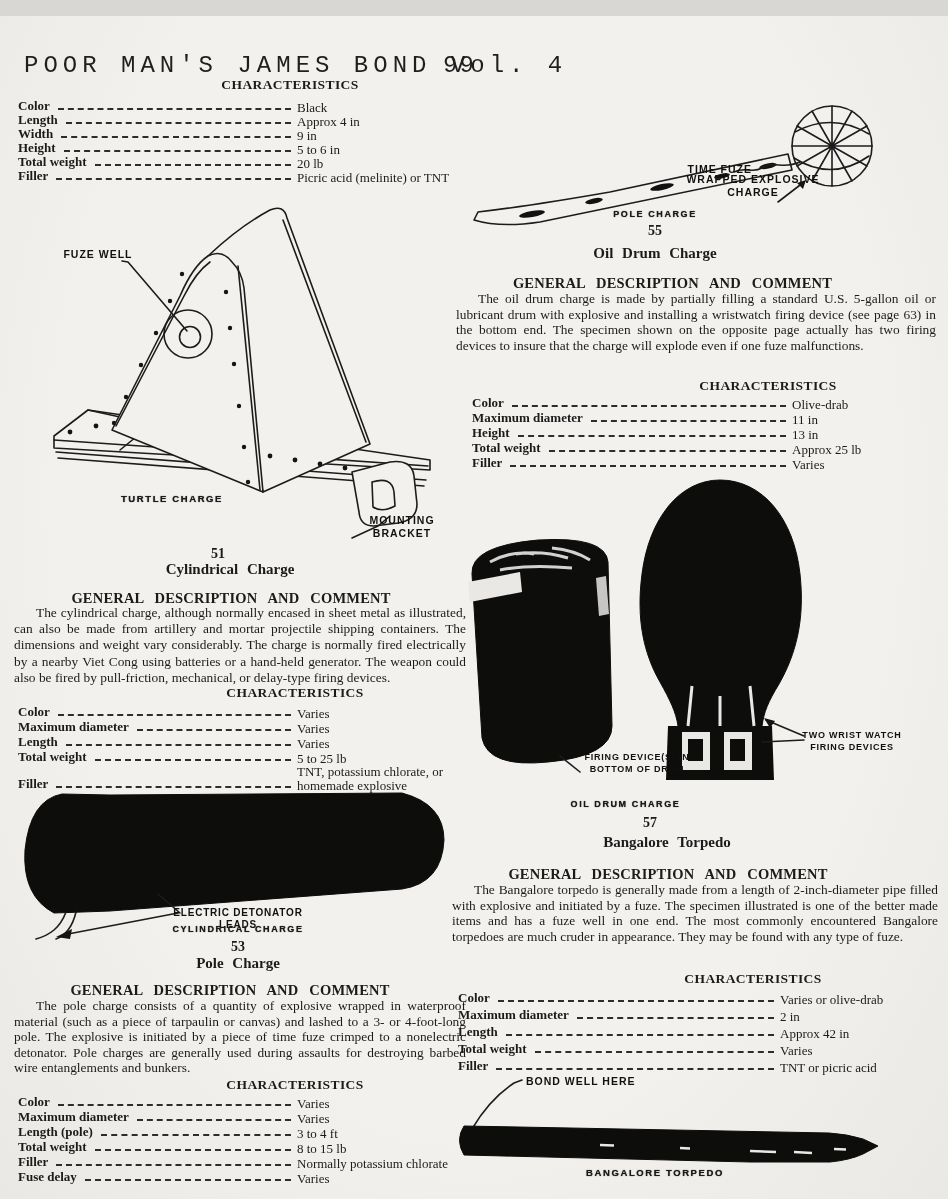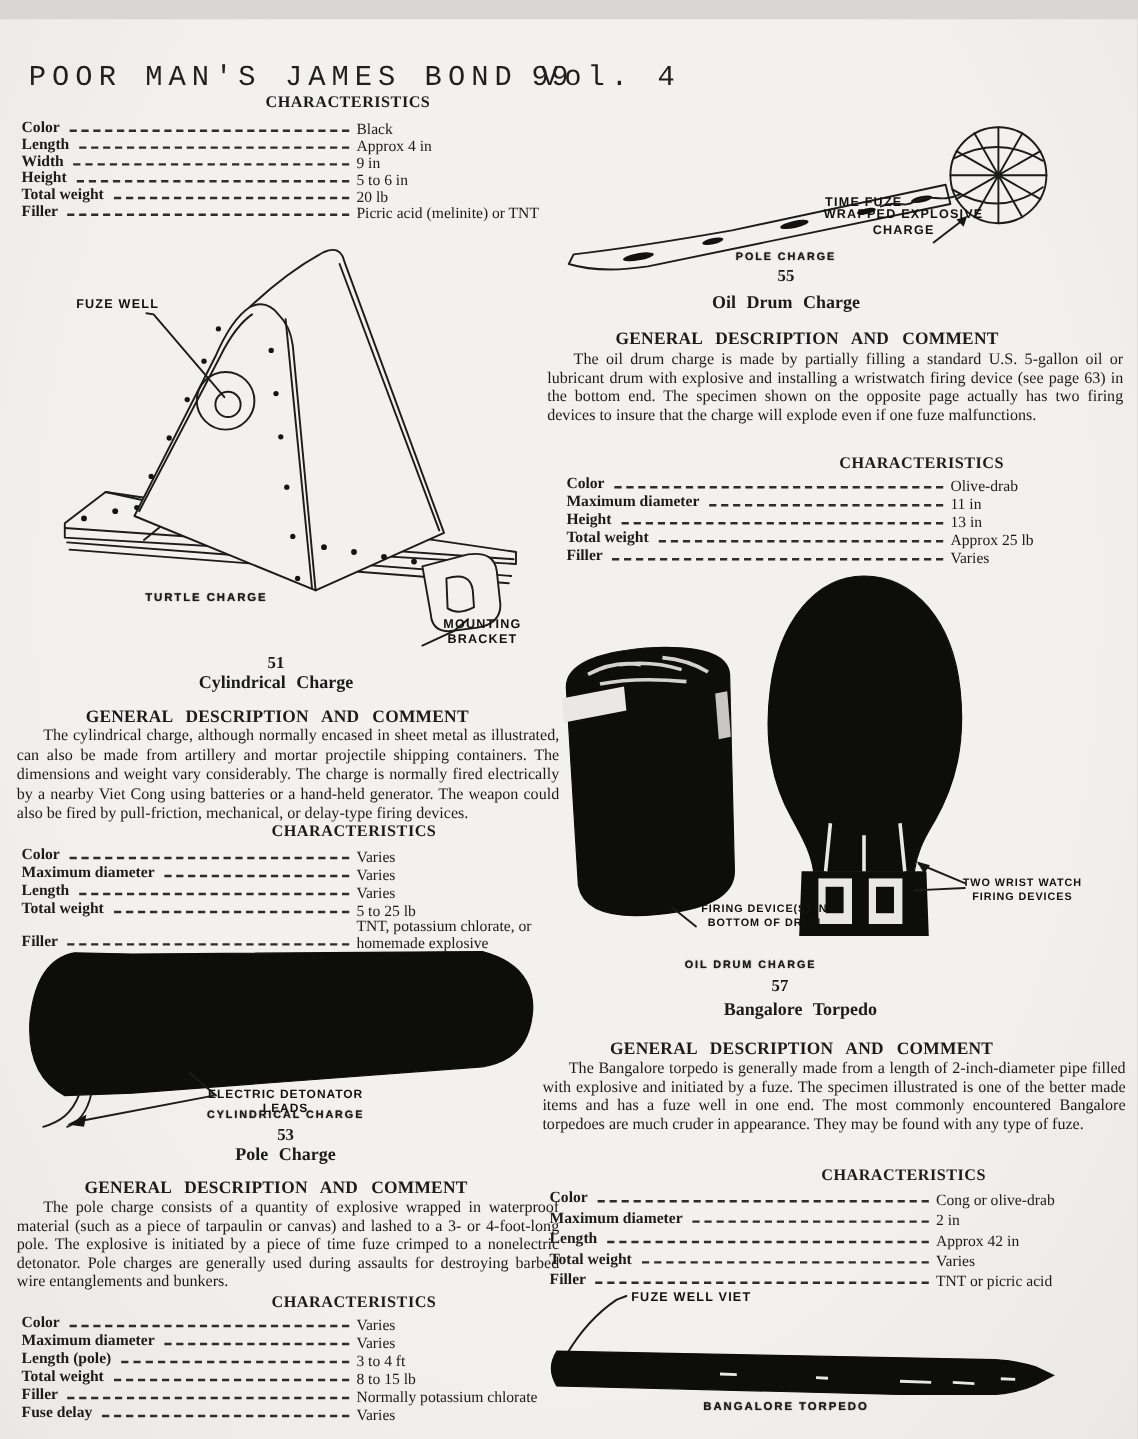--- a/index.html
+++ b/index.html
@@ -119,21 +119,21 @@
         <circle cx="66" cy="222" r="2.4"></circle>
     </g>
 
     <path class="ink paper" d="M 322 268 L 360 258 Q 382 255 384 272 L 387 300 Q 387 316 368 319 L 344 322 Q 330 322 329 308 Z"></path>
     <path class="ink" d="M 342 278 Q 362 272 364 288 L 365 302 Q 352 309 343 303 Z"></path>
     <path class="ink" d="M 322 334 L 348 322 L 360 312" stroke-width="1.4"></path>
   </svg>
   <div class="abs fig-label" style="left:58px;top:232px;width:80px;text-align:center;">FUZE WELL</div>
   <div class="abs distress" style="left:112px;top:477px;width:120px;">TURTLE CHARGE</div>
   <div class="abs fig-label" style="left:348px;top:498px;width:108px;">MOUNTING BRACKET</div>
-  <div class="abs fig-num" style="left:180px;top:530px;width:100px;">51</div>
+  <div class="abs fig-num" style="left:168px;top:530px;width:100px;">51</div>
   <div class="abs fig-caption" style="left:130px;top:545px;width:200px;">Cylindrical Charge</div>
 
   <div class="abs sec-head" style="left:5px;top:574px;width:452px;">GENERAL DESCRIPTION AND COMMENT</div>
   <div class="abs body-text" style="left:14px;top:589px;width:452px;">The cylindrical charge, although normally encased in sheet metal as illustrated, can also be made from artillery and mortar projectile shipping containers. The dimensions and weight vary considerably. The charge is normally fired electrically by a nearby Viet Cong using batteries or a hand-held generator. The weapon could also be fired by pull-friction, mechanical, or delay-type firing devices.</div>
 
   <div class="abs char-title" style="left:180px;top:669px;width:230px;">CHARACTERISTICS</div>
   <div class="ctable rh15 w163" style="left:18px;top:689px;width:442px;">
     <div class="crow">
         <span class="cl">Color</span>
         <span class="ld"></span>
@@ -296,21 +296,21 @@
   <div class="abs fig-caption" style="left:562px;top:818px;width:210px;">Bangalore Torpedo</div>
 
   <div class="abs sec-head" style="left:435px;top:850px;width:466px;">GENERAL DESCRIPTION AND COMMENT</div>
   <div class="abs body-text" style="left:452px;top:866px;width:486px;line-height:15.6px;">The Bangalore torpedo is generally made from a length of 2-inch-diameter pipe filled with explosive and initiated by a fuze. The specimen illustrated is one of the better made items and has a fuze well in one end. The most commonly encountered Bangalore torpedoes are much cruder in appearance. They may be found with any type of fuze.</div>
 
   <div class="abs char-title" style="left:638px;top:955px;width:230px;">CHARACTERISTICS</div>
   <div class="ctable rh17 w158" style="left:458px;top:973px;width:480px;">
     <div class="crow">
         <span class="cl">Color</span>
         <span class="ld"></span>
-        <span class="cv">Cong or olive-drab</span>
+        <span class="cv">Varies or olive-drab</span>
       </div>
     <div class="crow">
         <span class="cl">Maximum diameter</span>
         <span class="ld"></span>
         <span class="cv">2 in</span>
       </div>
     <div class="crow">
         <span class="cl">Length</span>
         <span class="ld"></span>
         <span class="cv">Approx 42 in</span>
@@ -327,16 +327,16 @@
       </div>
   </div>
 
   <svg class="abs" style="left:450px;top:1056px;" width="440" height="96" viewBox="0 0 440 96">
     <path class="ink" d="M 72 8 L 64 11 C 46 23 32 40 22 57" stroke-width="1.6"></path>
     <path class="solid" d="M 14 54 Q 5 68 14 83 L 300 90 L 380 90 Q 400 88 413 82 L 428 74 L 413 67 Q 397 62 379 61 L 120 56 Z"></path>
     <g stroke="#e9e8e5" stroke-width="2.4" fill="none">
       <path d="M 150 73 l 14 .5 M 230 76 l 10 .5 M 300 79 l 26 1 M 344 80 l 18 1 M 384 77 l 12 .5"></path>
     </g>
   </svg>
-  <div class="abs fig-label" style="left:526px;top:1059px;width:150px;text-align:left;">FUZE WELL VIET</div>
+  <div class="abs fig-label" style="left:526px;top:1059px;width:150px;text-align:left;">BOND WELL HERE</div>
   <div class="abs distress" style="left:580px;top:1151px;width:150px;">BANGALORE TORPEDO</div>
 
 </div>
 
 </body></html>

